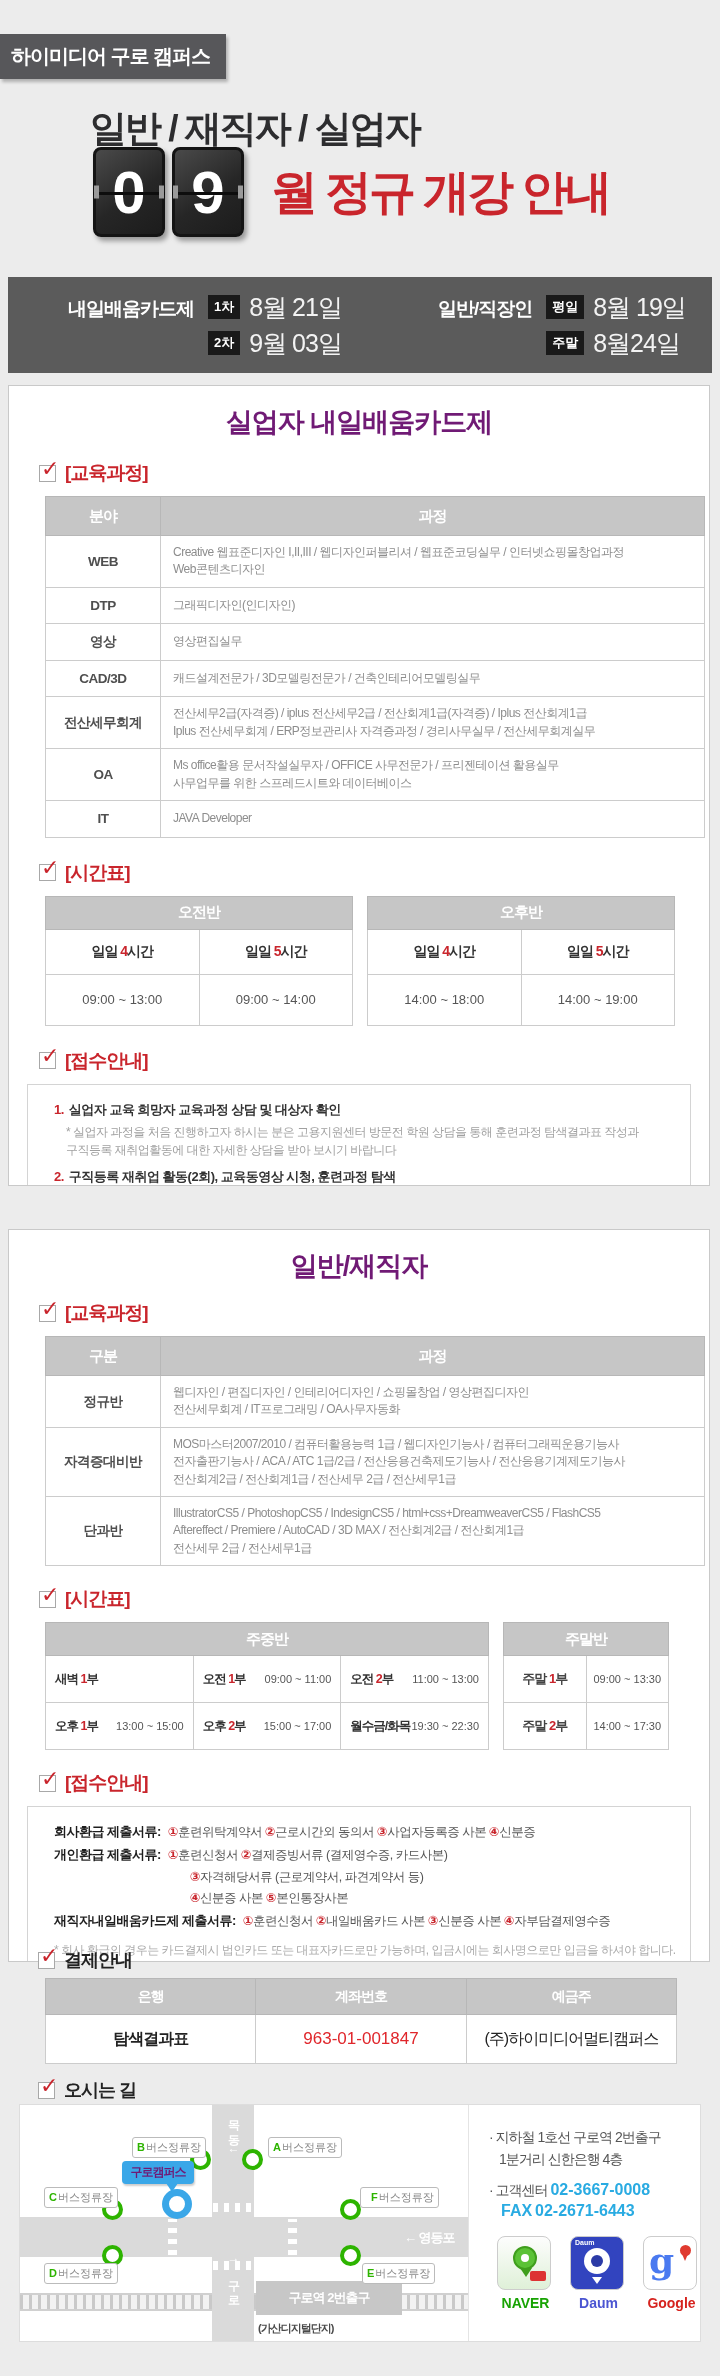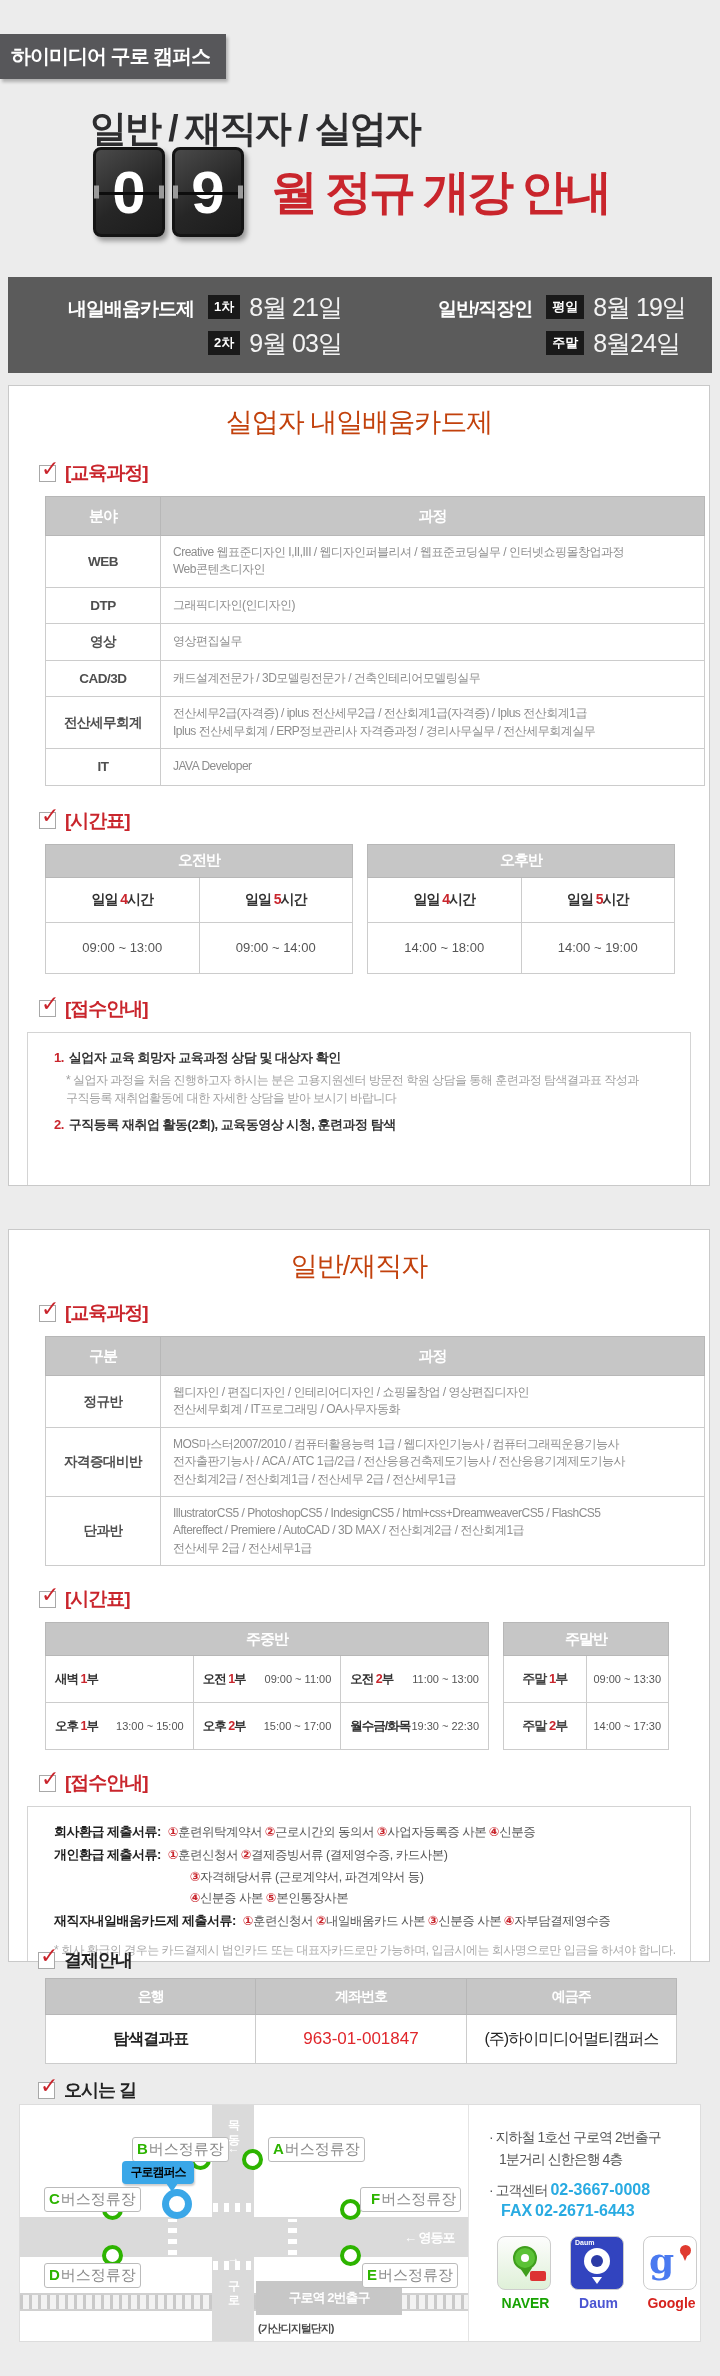--- a/index.html
+++ b/index.html
@@ -29,21 +29,21 @@
   .dg1{margin-left:60px;} .dg2{margin-left:96px;}
   .dtitle{color:#fff;font-weight:bold;font-size:19px;letter-spacing:-1px;margin:8px 14px 0 0;}
   .drow{display:flex;align-items:center;margin:3px 0;}
   .dbadge{background:#191919;color:#fff;font-size:13px;font-weight:bold;padding:3px 6px;margin-right:9px;}
   .ddate{color:#f3f3f3;font-size:25px;letter-spacing:-1px;}
 
   
   .panel{position:absolute;left:8px;width:702px;background:#fff;border:1px solid #c9c9c9;box-sizing:border-box;overflow:hidden;}
   #panel1{top:385px;height:801px;}
   #panel2{top:1205px;height:733px;margin-top:24px;}
-  .ptitle{text-align:center;font-size:27px;font-weight:normal;color:#c2410c;margin-top:18px;letter-spacing:-1px;}
+  .ptitle{text-align:center;font-size:27px;font-weight:bold;color:#701a75;margin-top:18px;letter-spacing:-1px;}
 
   .chklabel{display:flex;align-items:center;margin:20px 0 0 30px;}
   .chkbox{position:relative;width:15px;height:15px;border:1px solid #a8a8a8;background:#fff;margin-right:9px;flex:none;}
   .chkbox::after{content:"✓";position:absolute;top:-10px;left:1px;color:#c9252c;font-size:22px;font-weight:bold;}
   .chklabel .t{color:#c9252c;font-size:19px;font-weight:bold;letter-spacing:-1px;}
   .chklabel .tdark{color:#222;font-size:18px;font-weight:bold;letter-spacing:-1px;}
 
   
   .ctable{width:660px;margin:10px 0 0 36px;border-collapse:collapse;table-layout:fixed;background:#fff;}
   .ctable th{background:#c6c6c6;color:#fff;font-size:15px;font-weight:bold;height:36px;border:1px solid #b7b7b7;letter-spacing:-1px;}
@@ -107,31 +107,31 @@
   .cwh1{left:148px;top:114px;width:9px;height:36px;}
   .cwh2{left:268px;top:114px;width:9px;height:36px;}
   .vlabel{position:absolute;color:#fff;font-size:12px;font-weight:bold;writing-mode:vertical-rl;letter-spacing:3px;}
   .vtop{left:205px;top:6px;}
   .vbottom{left:205px;top:152px;}
   .hlabel{position:absolute;color:#fff;font-size:13px;font-weight:bold;left:384px;top:124px;letter-spacing:-1px;}
   .station{position:absolute;left:236px;top:176px;width:146px;height:34px;background:#c7c7c7;color:#fff;
            font-size:13px;font-weight:bold;text-align:center;line-height:34px;letter-spacing:-1px;}
   .gasan{position:absolute;left:238px;top:216px;font-size:11px;color:#4a4a4a;font-weight:bold;letter-spacing:-1px;}
   .ring{position:absolute;width:13px;height:13px;border:4px solid #2db400;border-radius:50%;background:#fff;}
-  .chip{position:absolute;background:#fff;border:1px solid #bbb;border-radius:3px;font-size:15px;color:#8a8a8a;
+  .chip{position:absolute;background:#fff;border:1px solid #bbb;border-radius:3px;font-size:11px;color:#8a8a8a;
         padding:2px 4px;white-space:nowrap;}
   .chip b{font-style:normal;font-weight:bold;color:#2db400;margin-right:1px;}
   .rA{left:222px;top:44px;} .cA{left:248px;top:32px;}
   .rB{left:170px;top:44px;} .cB{left:112px;top:32px;}
   .rC{left:82px;top:94px;}  .cC{left:24px;top:82px;}
   .rF{left:320px;top:94px;} .cF{left:340px;top:82px;padding-left:10px;}
   .rD{left:82px;top:140px;} .cD{left:24px;top:158px;}
   .rE{left:320px;top:140px;} .cE{left:342px;top:158px;}
   .bubble{position:absolute;left:102px;top:56px;width:72px;height:23px;background:#3aa7e8;border-radius:4px;
-          color:#000000;font-weight:bold;font-size:12px;line-height:23px;text-align:center;letter-spacing:-1px;
+          color:#701a75;font-weight:bold;font-size:12px;line-height:23px;text-align:center;letter-spacing:-1px;
           box-shadow:1px 2px 2px rgba(0,0,0,.2);}
   .bubble::after{content:"";position:absolute;left:44px;top:22px;border:6px solid transparent;border-top:9px solid #3aa7e8;}
   .bigring{position:absolute;left:142px;top:84px;width:16px;height:16px;border:7px solid #3aa7e8;border-radius:50%;background:#fff;}
 
   .infoarea{position:absolute;left:449px;top:0;right:0;bottom:0;padding:24px 0 0 20px;box-sizing:border-box;}
   .iline{font-size:14px;color:#555;letter-spacing:-1px;margin:0 0 4px 0;}
   .iline2{margin-left:10px;}
   .csline{font-size:14px;color:#555;letter-spacing:-1px;margin:12px 0 2px 0;}
   .blue{color:#29abe2;font-weight:bold;font-size:16px;letter-spacing:0;}
   .faxline{margin-left:12px;}
@@ -236,20 +236,25 @@
       <tr>
         <td class="f">CAD/3D</td>
         <td>캐드설계전문가 / 3D모델링전문가 / 건축인테리어모델링실무</td>
       </tr>
       <tr>
         <td class="f">전산세무회계</td>
         <td>전산세무2급(자격증) / iplus 전산세무2급 / 전산회계1급(자격증) / Iplus 전산회계1급
 Iplus 전산세무회계 / ERP정보관리사 자격증과정 / 경리사무실무 / 전산세무회계실무</td>
       </tr>
       <tr>
+        <td class="f">OA</td>
+        <td>Ms office활용 문서작설실무자 / OFFICE 사무전문가 / 프리젠테이션 활용실무
+사무업무를 위한 스프레드시트와 데이터베이스</td>
+      </tr>
+      <tr>
         <td class="f">IT</td>
         <td>JAVA Developer</td>
       </tr>
     </tbody>
       </table>
 
     <div class="chklabel" style="margin-top:22px">
       <span class="chkbox"></span>
       <span class="t">[시간표]</span>
     </div>

